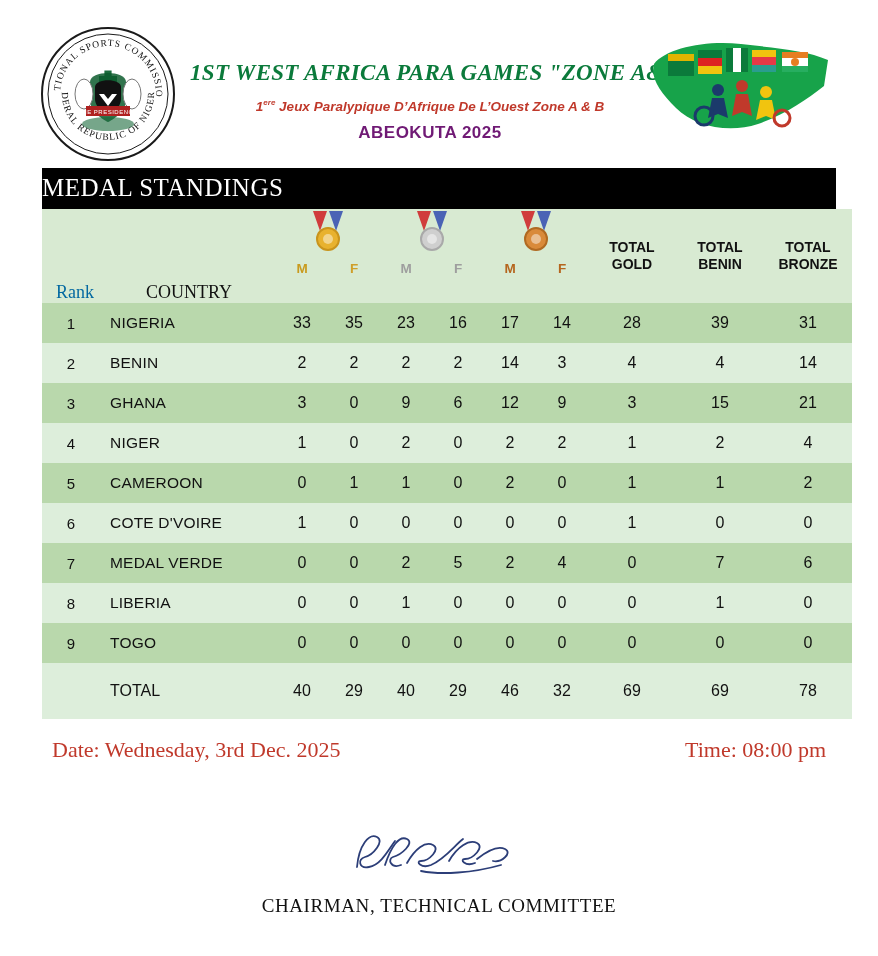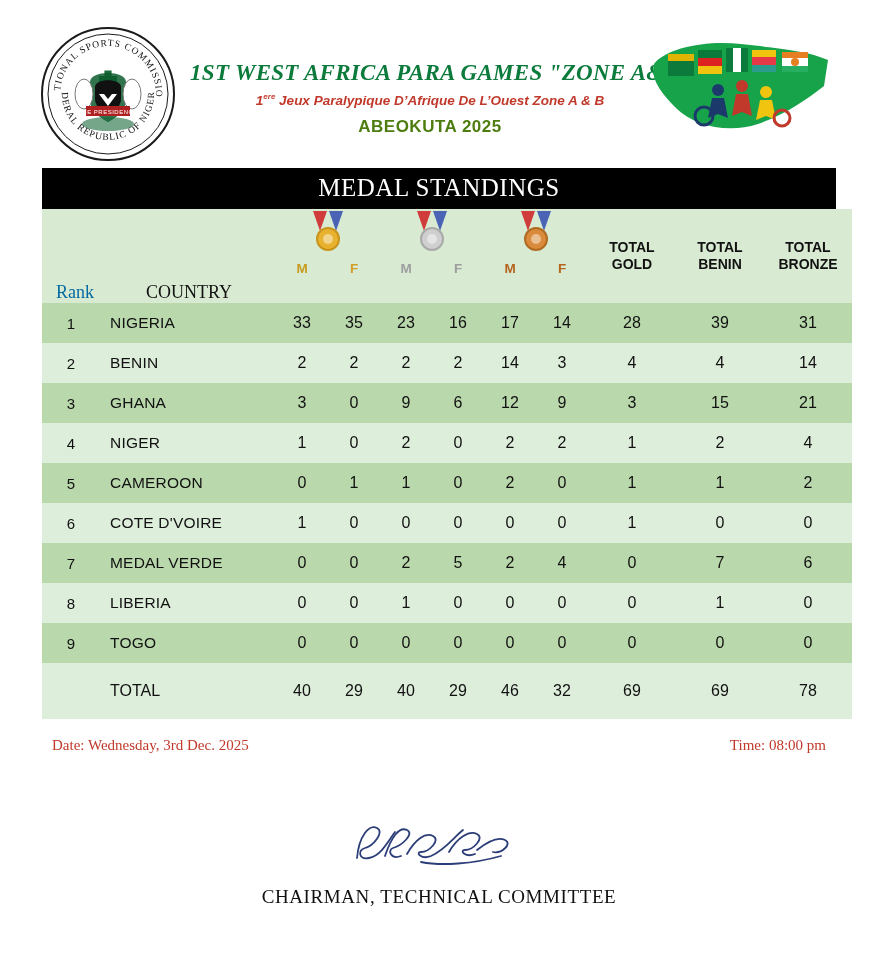--- a/index.html
+++ b/index.html
@@ -45,49 +45,49 @@
   .title-main {
     font-family: "Liberation Serif", serif;
     font-weight: bold;
     font-style: italic;
     font-size: 23px;
     color: #0b7a3b;
     letter-spacing: 0.3px;
     white-space: nowrap;
   }
   .title-fr {
-    margin-top: 6px;
+    margin-top: 12px;
     font-size: 13.5px;
     font-weight: bold;
     font-style: italic;
     color: #c0392b;
     white-space: nowrap;
   }
   .title-fr sup { font-size: 8px; }
   .title-city {
     margin-top: 9px;
     font-size: 17px;
     font-weight: bold;
-    color: #4d7c0f;
+    color: #701a75;
     letter-spacing: 0.5px;
   }
   .games-logo {
     position: absolute;
     right: 42px;
     top: 34px;
     width: 190px;
     height: 108px;
   }
 
   
   .banner {
     margin: 8px 42px 0 42px;
     background: #000;
     color: #fff;
-    text-align: center;
+    text-align: left;
     font-family: "Liberation Serif", serif;
     font-size: 25px;
     letter-spacing: 0.5px;
     padding: 6px 0 7px 0;
   }
 
   
   .table-wrap {
     margin: 0 42px;
   }
@@ -217,21 +217,21 @@
     background: rgba(255,255,255,0.45);
   }
 
   
   .meta {
     margin: 18px 52px 0 52px;
     display: flex;
     justify-content: space-between;
     color: #c0392b;
     font-family: "Liberation Serif", serif;
-    font-size: 15px;
+    font-size: 22px;
   }
   .signature-area {
     margin-top: 62px;
     text-align: center;
   }
   .sig {
     height: 56px;
   }
   .chair {
     margin-top: 14px;

